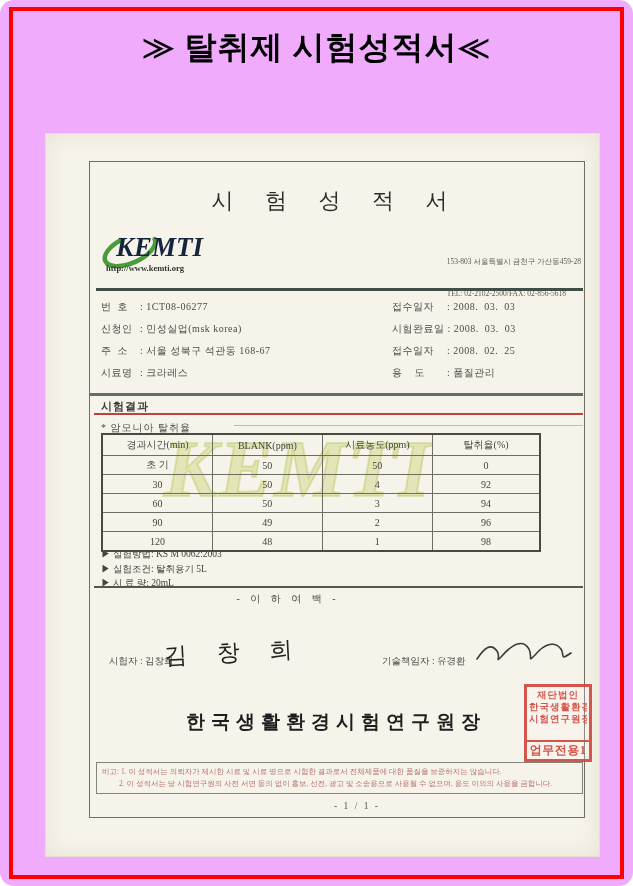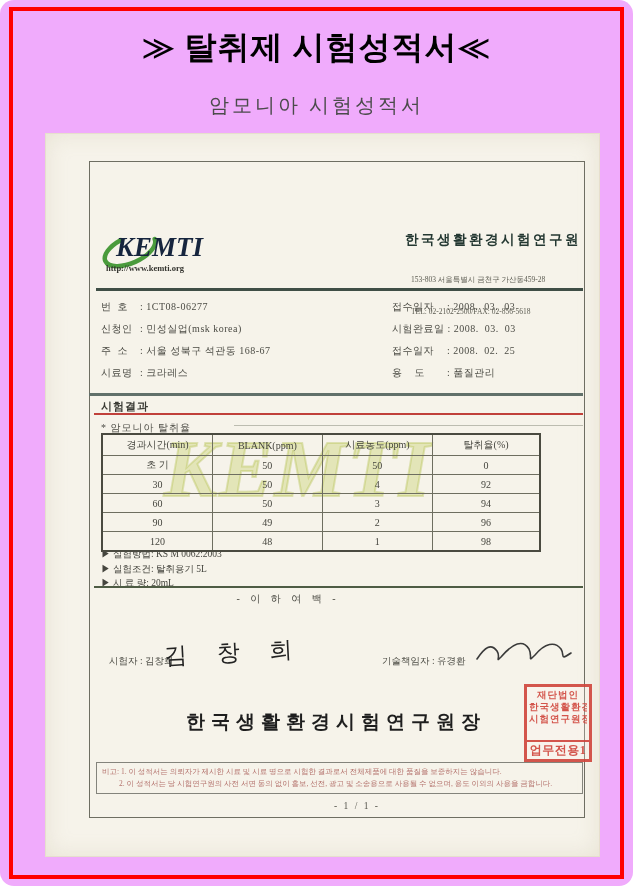--- a/index.html
+++ b/index.html
@@ -86,36 +86,35 @@
   .page-num{position:absolute;left:43px;top:667px;width:494px;text-align:center;font-size:9.5px;
             color:#55554d;letter-spacing:2px;white-space:pre;margin-left:21px;}
 </style>
 </head>
 <body>
 
 <div class="page">
   <div class="page-border"></div>
 
   <div class="main-title">≫ 탈취제 시험성적서≪</div>
-  <div class="subtitle">암모니아 시험성적서</div>
 
   <div class="scan">
     <div class="inner"></div>
 
+    <div class="doc-title">시 험 성 적 서</div>
 
     <div class="logo">
       <svg width="160" height="52">
         <ellipse cx="34" cy="24" rx="27" ry="13" fill="none" stroke="#4a9b3c" stroke-width="4.5" stroke-dasharray="92 38" stroke-linecap="round" transform="rotate(-24 34 24)"></ellipse>
       </svg>
       <span class="logo-text">KEMTI</span>
       <div class="logo-url">http://www.kemti.org</div>
     </div>
 
     <div class="org">
-      <div class="org-name">한국생활환경시험연구원</div>
       <div class="org-addr">
         <div>153-803 서울특별시 금천구 가산동459-28</div>
         <div>TEL: 02-2102-2500/FAX: 02-856-5618</div>
       </div>
     </div>
 
     <div class="hdr-divider"></div>
 
     <div class="info-col info-left">
 

